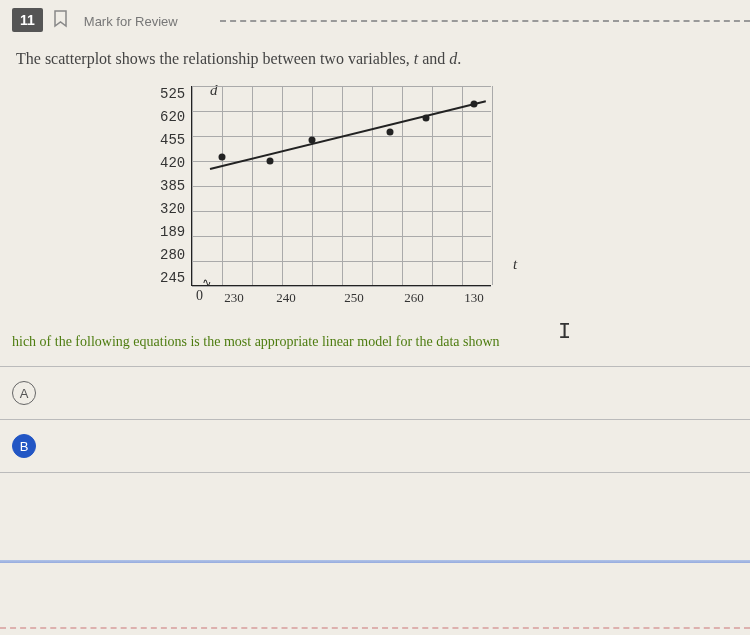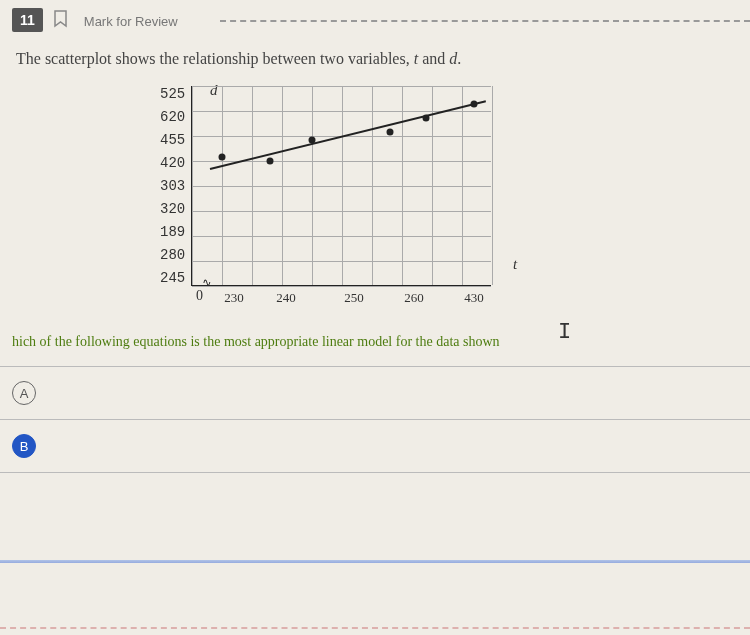--- a/index.html
+++ b/index.html
@@ -216,21 +216,21 @@
 </div>
 
 <div class="chart-container">
   <div class="y-label">d</div>
   <div class="chart-area">
     <div class="y-ticks" id="y-ticks">
         <div>525</div>
         <div>620</div>
         <div>455</div>
         <div>420</div>
-        <div>303</div>
+        <div>385</div>
         <div>320</div>
         <div>189</div>
         <div>280</div>
         <div>245</div>
       </div>
     <div class="plot-box" id="plot-box">
       <div class="axis-break">∿</div>
       <div class="x-label">t</div>
     <div class="grid-v" style="left: 0px;"></div>
         <div class="grid-v" style="left: 30px;"></div>
@@ -261,21 +261,21 @@
         <div class="point" style="left: 282px; top: 17.8571px;"></div>
       </div>
   </div>
   <div style="position:relative; height:22px;">
     <div class="zero-origin">0</div>
     <div class="x-ticks" id="x-ticks">
         <div class="x-tick" style="left: 30px;">230</div>
         <div class="x-tick" style="left: 82px;">240</div>
         <div class="x-tick" style="left: 150px;">250</div>
         <div class="x-tick" style="left: 210px;">260</div>
-        <div class="x-tick" style="left: 270px;">430</div>
+        <div class="x-tick" style="left: 270px;">130</div>
       </div>
   </div>
 </div>
 
 <div class="cursor-mark" style="left:558px; top:320px;">I</div>
 
 <div class="sub-question">hich of the following equations is the most appropriate linear model for the data shown</div>
 
 <div id="answers">
     <div class="answer-row">

